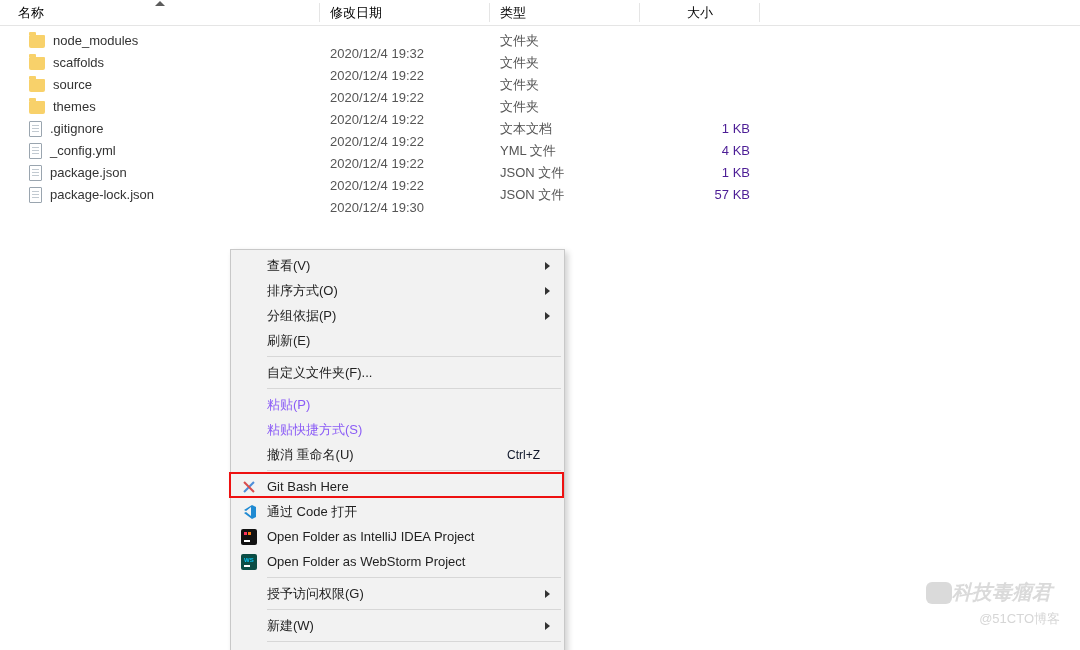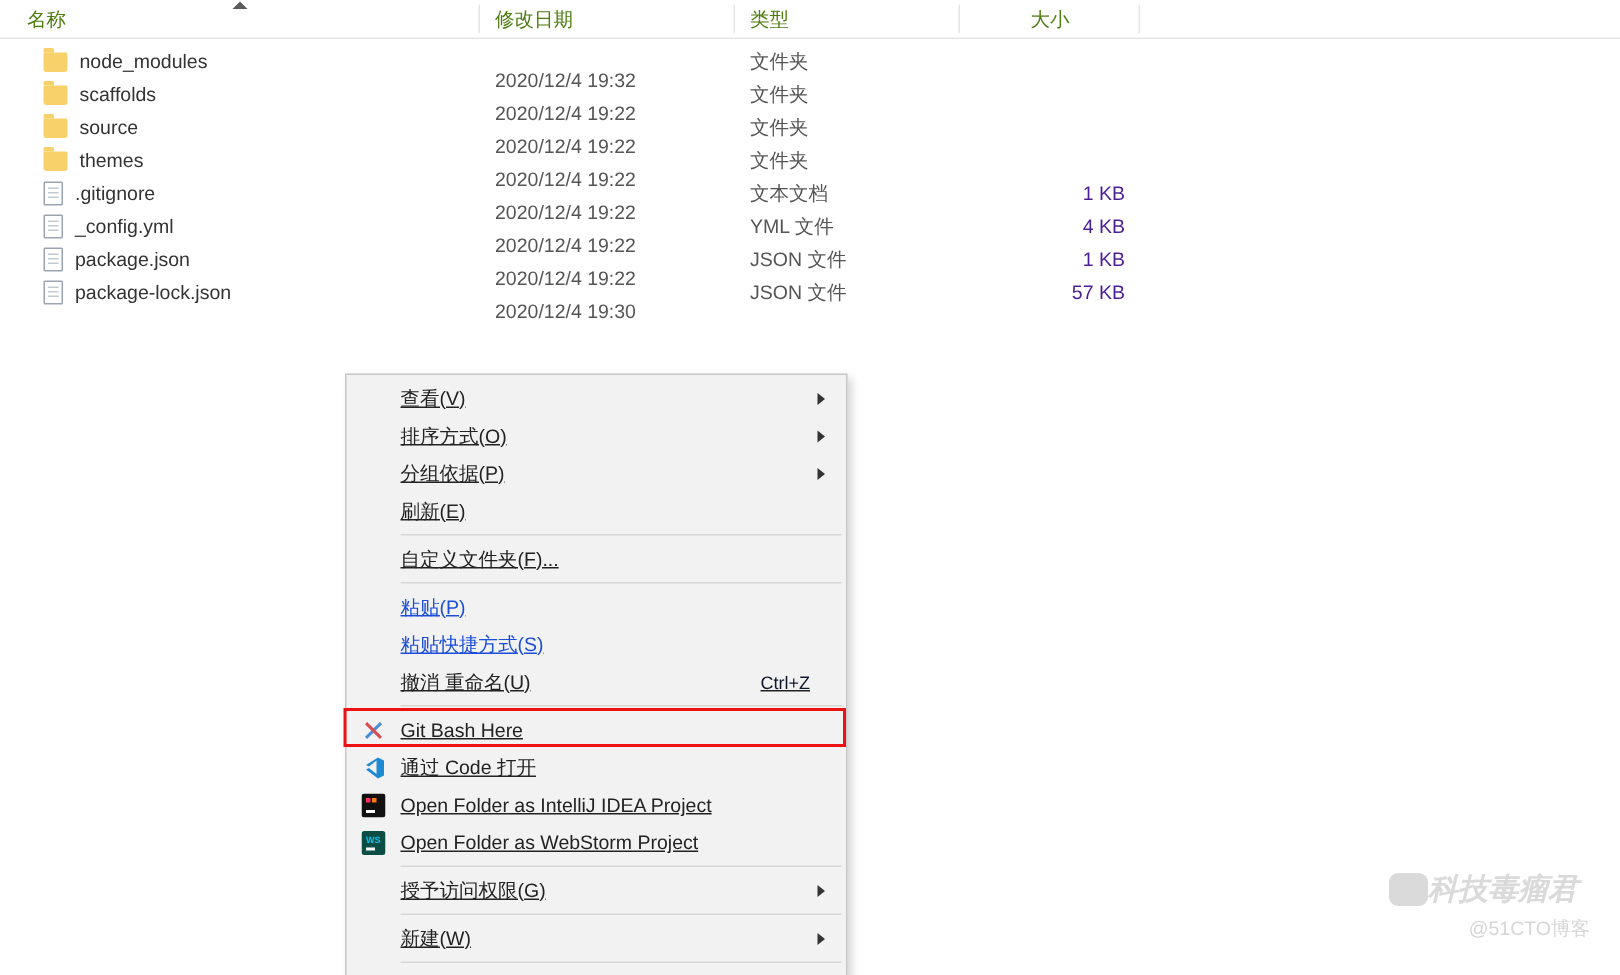--- a/index.html
+++ b/index.html
@@ -20,21 +20,21 @@
     align-items: stretch;
     height: 26px;
     border-bottom: 1px solid #e5e5e5;
     user-select: none;
     position: relative;
   }
   .headercol {
     display: flex;
     align-items: center;
     padding: 0 10px;
-    color: #4d7c0f;
+    color: #000000;
     font-size: 13px;
     position: relative;
   }
   .headercol::after {
     content: "";
     position: absolute;
     right: 0; top: 3px; bottom: 3px;
     width: 1px;
     background: #e5e5e5;
   }
@@ -112,23 +112,22 @@
     padding: 3px 2px;
   }
   .ctxitem {
     display: flex;
     align-items: center;
     height: 25px;
     padding: 0 22px 0 34px;
     color: #222;
     position: relative;
     font-size: 13px;
-    text-decoration: underline;
-  }
-  .ctxitem.disabled { color: #1d4ed8; }
+  }
+  .ctxitem.disabled { color: #8b5cf6; }
   .ctxitem .label { flex: 1; white-space: nowrap; }
   .ctxitem .shortcut { color: #0f172a; font-size: 12px; }
   .ctxsep {
     height: 1px;
     background: #d7d7d7;
     margin: 3px 1px 3px 34px;
   }
   .subarrow {
     position: absolute;
     right: 12px; top: 50%;

